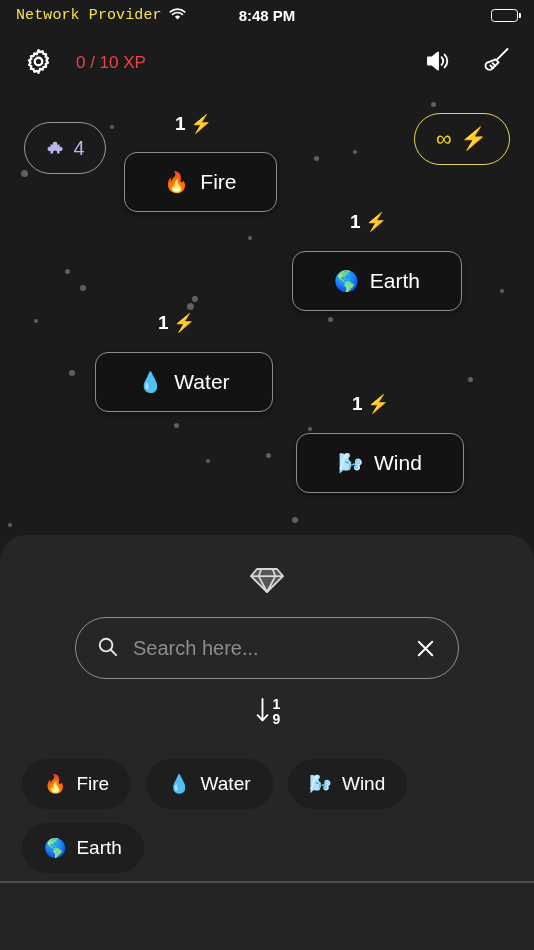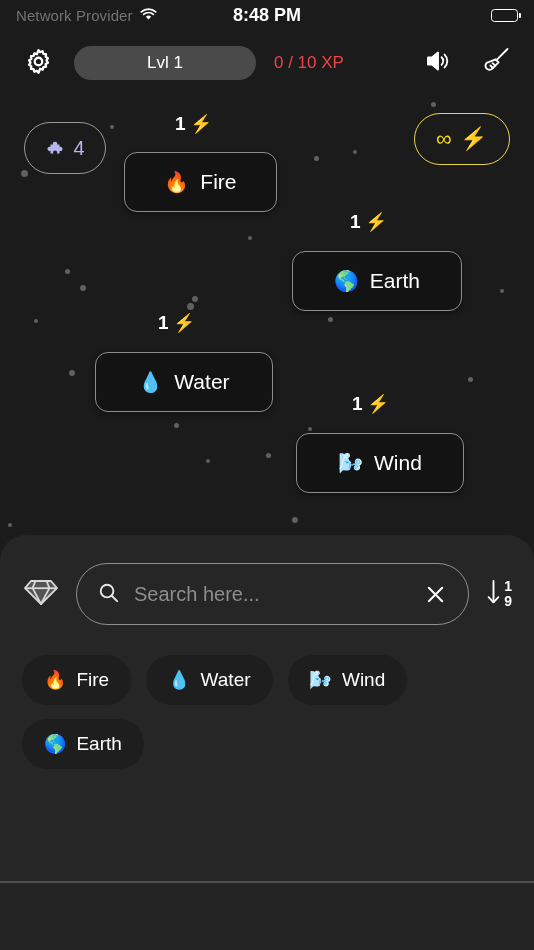--- a/index.html
+++ b/index.html
@@ -32,26 +32,26 @@
     color: #ffffff;
     font-size: 15px;
     z-index: 30;
   }
   .status-left {
     display: flex;
     align-items: center;
     gap: 7px;
     flex: 0 0 auto;
   }
-  .status-carrier { font-size: 15px; letter-spacing: .1px; color:#737373; }
+  .status-carrier { font-size: 15px; letter-spacing: .1px; color:#fde047;font-family:Liberation Mono, monospace; }
   .status-center {
     position: absolute;
     left: 0; right: 0;
     text-align: center;
-    font-size: 18px;
+    font-size: 15px;
     font-weight: bold;
     color: #fff;
     pointer-events: none;
   }
   .status-right {
     margin-left: auto;
     display: flex;
     align-items: center;
     z-index: 2;
   }
@@ -188,20 +188,21 @@
     width: 534px;
     height: 348px;
     background: #262626;
     border-radius: 26px 26px 0 0;
   }
   .panel-top {
     display: flex;
     align-items: center;
     padding: 28px 22px 0 22px;
     gap: 16px;
+    flex-direction: column;
   }
   .gem-btn { flex: 0 0 auto; display:flex; align-items:center; justify-content:center; width:38px; height:38px;}
   .search-box {
     flex: 1 1 auto;
     height: 62px;
     border: 1.3px solid #8f8f8f;
     border-radius: 31px;
     display: flex;
     align-items: center;
     padding: 0 20px;
@@ -296,23 +297,20 @@
   <div class="toolbar">
     <div class="icon-btn">
       <span>
         <svg width="29" height="29" viewBox="0 0 24 24" fill="none" stroke="#fff" stroke-width="1.9">
           <circle cx="12" cy="12" r="3.1"></circle>
           <path d="M12 2.6 l1.35 1.7 2.1-.75 .6 2.15 2.2 .25 -.35 2.2 1.9 1.15 -1.2 1.85 1.2 1.85 -1.9 1.15 .35 2.2 -2.2 .25 -.6 2.15 -2.1-.75 L12 21.4 l-1.35-1.7 -2.1 .75 -.6-2.15 -2.2-.25 .35-2.2 -1.9-1.15 1.2-1.85 -1.2-1.85 1.9-1.15 -.35-2.2 2.2-.25 .6-2.15 2.1 .75Z" stroke-linejoin="round"></path>
         </svg>
       </span>
     </div>
 
-    <div class="level-pill">
-      <span>Lvl 1</span>
-    </div>
 
     <span class="xp-text">0 / 10 XP</span>
 
     <div class="toolbar-right">
       <div class="icon-btn">
         <span>
           <svg width="28" height="26" viewBox="0 0 28 26" fill="none" stroke="#fff" stroke-width="1.9" stroke-linejoin="round" stroke-linecap="round">
             <path d="M4 9.5 h4 L14 4.5 v17 L8 16.5 H4 Z" fill="#fff"></path>
             <path d="M17.6 9.2 a5.2 5.2 0 0 1 0 7.6"></path>
             <path d="M20.6 6.6 a9 9 0 0 1 0 12.8"></path>

